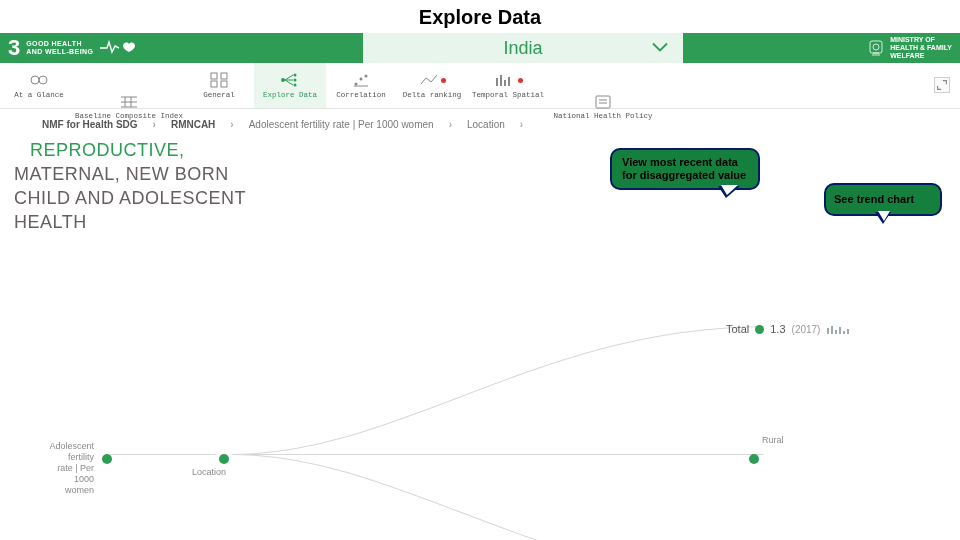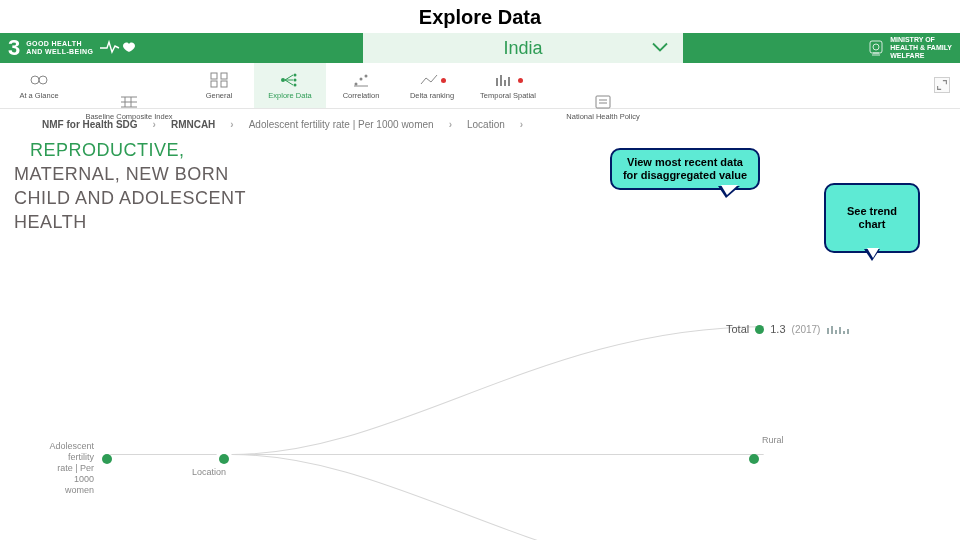--- a/index.html
+++ b/index.html
@@ -19,21 +19,21 @@
   .ministry { margin-left: auto; display: flex; align-items: center; gap: 5px; padding-right: 8px; }
   .emblem { width: 18px; height: 22px; }
   .emblem svg { width: 100%; height: 100%; }
   .ministry-text { font-size: 7px; line-height: 8px; font-weight: bold; }
 
   .tabbar { height: 46px; background: #fff; border-bottom: 1px solid #e5e5e5; display: flex; align-items: stretch; padding: 0 8px; gap: 4px; position: relative; }
   .tab { width: 72px; display: flex; flex-direction: column; align-items: center; justify-content: center; gap: 2px; cursor: pointer; color: #555; }
   .tab.narrow { width: 62px; }
   .tab.wide { width: 110px; margin-top: 44px; }
   .tab.active { background: #eaf6ee; color: #2e9c55; }
-  .tab-label { font-size: 7.5px; text-align: center; line-height: 9px; }
+  .tab-label { font-size: 7.5px; text-align: center; line-height: 9px; font-family: Liberation Mono, monospace; }
   .tab-icon { height: 18px; display: flex; align-items: center; justify-content: center; color: #888; }
   .tab.active .tab-icon { color: #2e9c55; }
   .red-dot { width: 5px; height: 5px; background: #d33; border-radius: 50%; margin-left: 2px; display: inline-block; }
   .resize-btn { position: absolute; right: 10px; top: 14px; width: 16px; height: 16px; border: 1px solid #cfcfcf; background: #fafafa; cursor: pointer; }
   .resize-btn svg { width: 100%; height: 100%; }
 
   .content { position: relative; height: calc(540px - 30px - 30px - 46px); padding: 10px 14px; }
 
   .breadcrumb { font-size: 10px; color: #7a7a7a; display: flex; flex-wrap: wrap; gap: 15px; align-items: center; margin-bottom: 8px; margin-left: 28px; }
   .bc-strong { font-weight: bold; color: #555; }
@@ -49,26 +49,26 @@
   .node-label.center { text-align: center; }
 
   .total-block { position: absolute; display: flex; align-items: center; gap: 6px; font-size: 11px; color: #555; }
   .total-block .dot { width: 9px; height: 9px; border-radius: 50%; background: #2e9c55; }
   .total-block .yr { color: #999; font-size: 10px; }
   .spark { width: 26px; height: 14px; display: inline-block; }
 
   .curve-svg { position: absolute; left: 0; top: 0; width: 100%; height: 100%; pointer-events: none; }
 
   
-  .callout { position: absolute; background: #5eead4; border: 2px solid #001a66; border-radius: 10px; font-size: 11px; font-weight: bold; text-align: center; padding: 6px 10px; line-height: 13px; }
+  .callout { position: absolute; background: #15803d; border: 2px solid #001a66; border-radius: 10px; font-size: 11px; font-weight: bold; padding: 6px 10px; line-height: 13px; }
   .callout .tail { position: absolute; width: 0; height: 0; }
   .callout.c1 { left: 610px; top: 148px; width: 150px; }
   .callout.c1 .tail { bottom: -10px; right: 18px; border-left: 8px solid transparent; border-right: 14px solid transparent; border-top: 12px solid #001a66; }
   .callout.c1 .tail::after { content: ''; position: absolute; top: -13px; left: -5px; border-left: 6px solid transparent; border-right: 11px solid transparent; border-top: 10px solid #fff; }
-  .callout.c2 { left: 824px; top: 183px; width: 96px; padding: 20px 8px; }
+  .callout.c2 { left: 824px; top: 183px; width: 118px; padding: 8px 8px; }
   .callout.c2 .tail { bottom: -10px; left: 50%; margin-left: -8px; border-left: 8px solid transparent; border-right: 8px solid transparent; border-top: 12px solid #001a66; }
   .callout.c2 .tail::after { content: ''; position: absolute; top: -13px; left: -5px; border-left: 6px solid transparent; border-right: 6px solid transparent; border-top: 10px solid #fff; }
 </style>
 </head>
 <body>
 
 <div class="slide-title">Explore Data</div>
 
 <div class="header-bar">
   <div class="sdg3">

